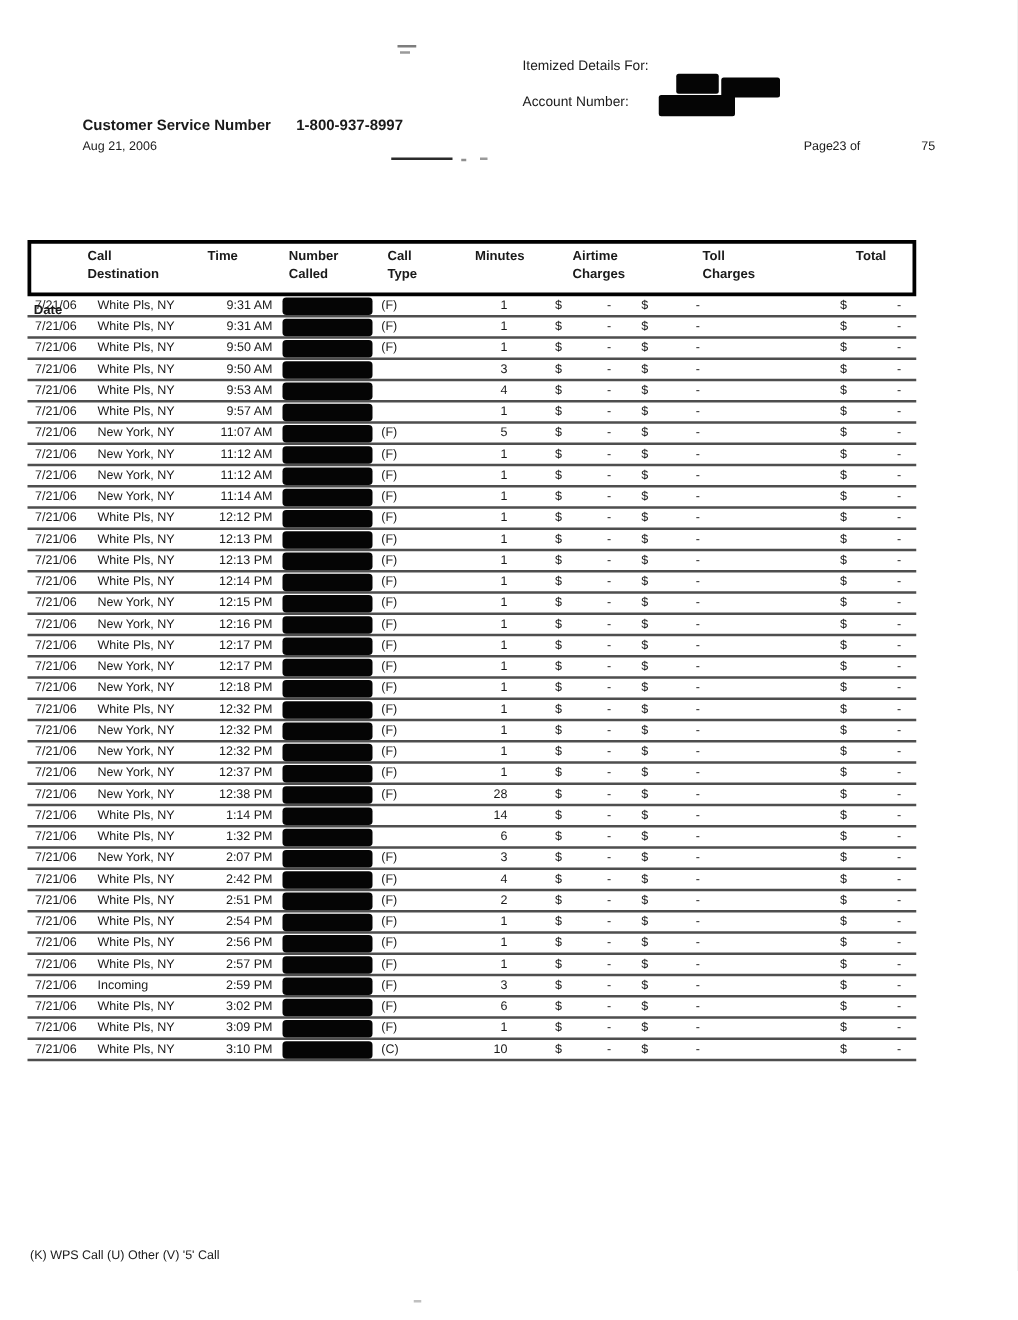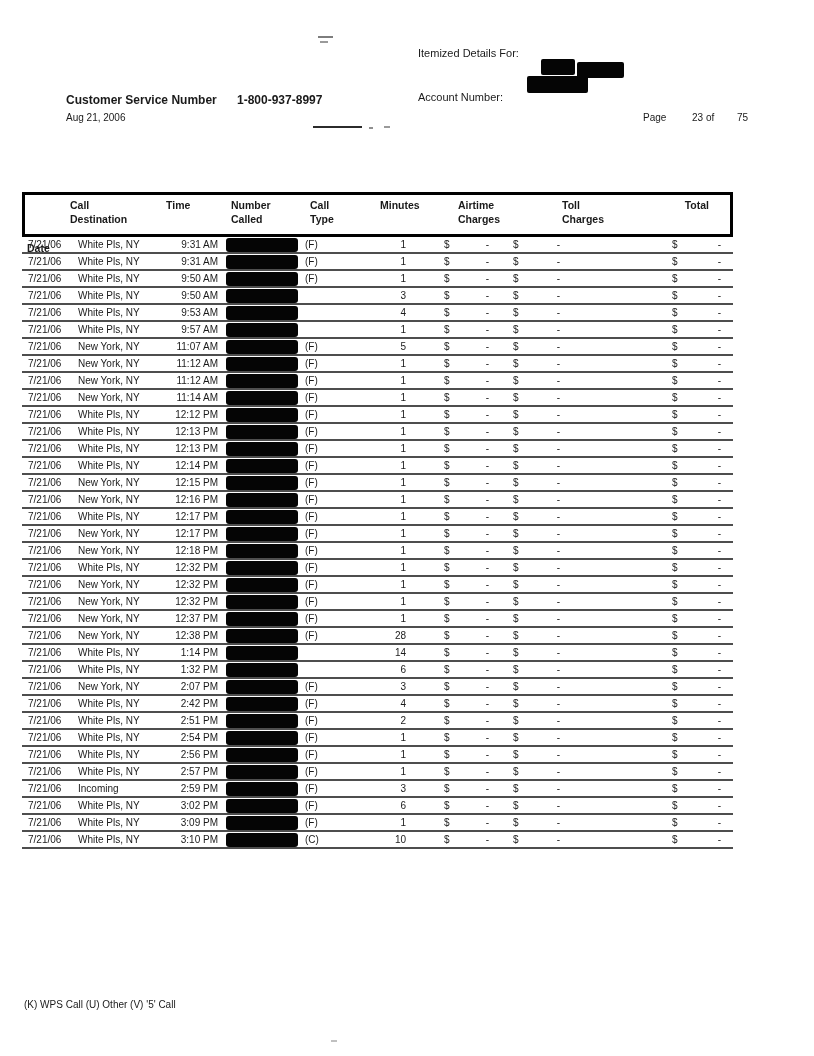--- a/index.html
+++ b/index.html
@@ -19,31 +19,31 @@
   .artifact { position:absolute; background:#8a8a8a; }
   .art-1 { left:318px; top:36px;  width:15px; height:2px; background:#7d7d7d; }
   .art-2 { left:320px; top:41px;  width:8px;  height:2px; background:#9a9a9a; }
   .art-3 { left:313px; top:126px; width:49px; height:2px; background:#2b2b2b; }
   .art-4 { left:369px; top:127px; width:4px;  height:2px; background:#8f8f8f; }
   .art-5 { left:384px; top:126px; width:6px;  height:2px; background:#9a9a9a; }
   .art-6 { left:331px; top:1040px;width:6px;  height:2px; background:#c0c0c0; }
 
   
   .itemized-label { left:418px; top:47px;  font-size:11px; }
-  .account-label  { left:418px; top:76px;  font-size:11px;margin-top:15px; }
+  .account-label  { left:418px; top:76px;  font-size:11px; }
   .redact { position:absolute; background:#050505; border-radius:2px; }
   .redact-a { left:541px; top:59px; width:34px; height:16px; }
   .redact-b { left:577px; top:62px; width:47px; height:16px; }
   .redact-c { left:527px; top:76px; width:61px; height:17px; }
 
   .cs-label  { left:66px;  top:93px; font-size:12px; font-weight:bold; }
   .cs-number { left:237px; top:93px; font-size:12px; font-weight:bold; }
   .stmt-date { left:66px;  top:112px; font-size:10px; }
   .page-word    { left:643px; top:112px; font-size:10px; }
-  .page-current { left:692px; top:112px; font-size:10px; }
+  .page-current { left:666px; top:112px; font-size:10px; }
   .page-total   { left:737px; top:112px; font-size:10px; }
 
   
   .bill-table { position:absolute; left:22px; top:192px; width:711px; }
   .head-box { border:3px solid #000; }
   .title-row {
     height:26px; line-height:24px;
     border-bottom:3px solid #000;
     font-size:13px; font-weight:bold; font-style:italic;
     padding-left:9px;

